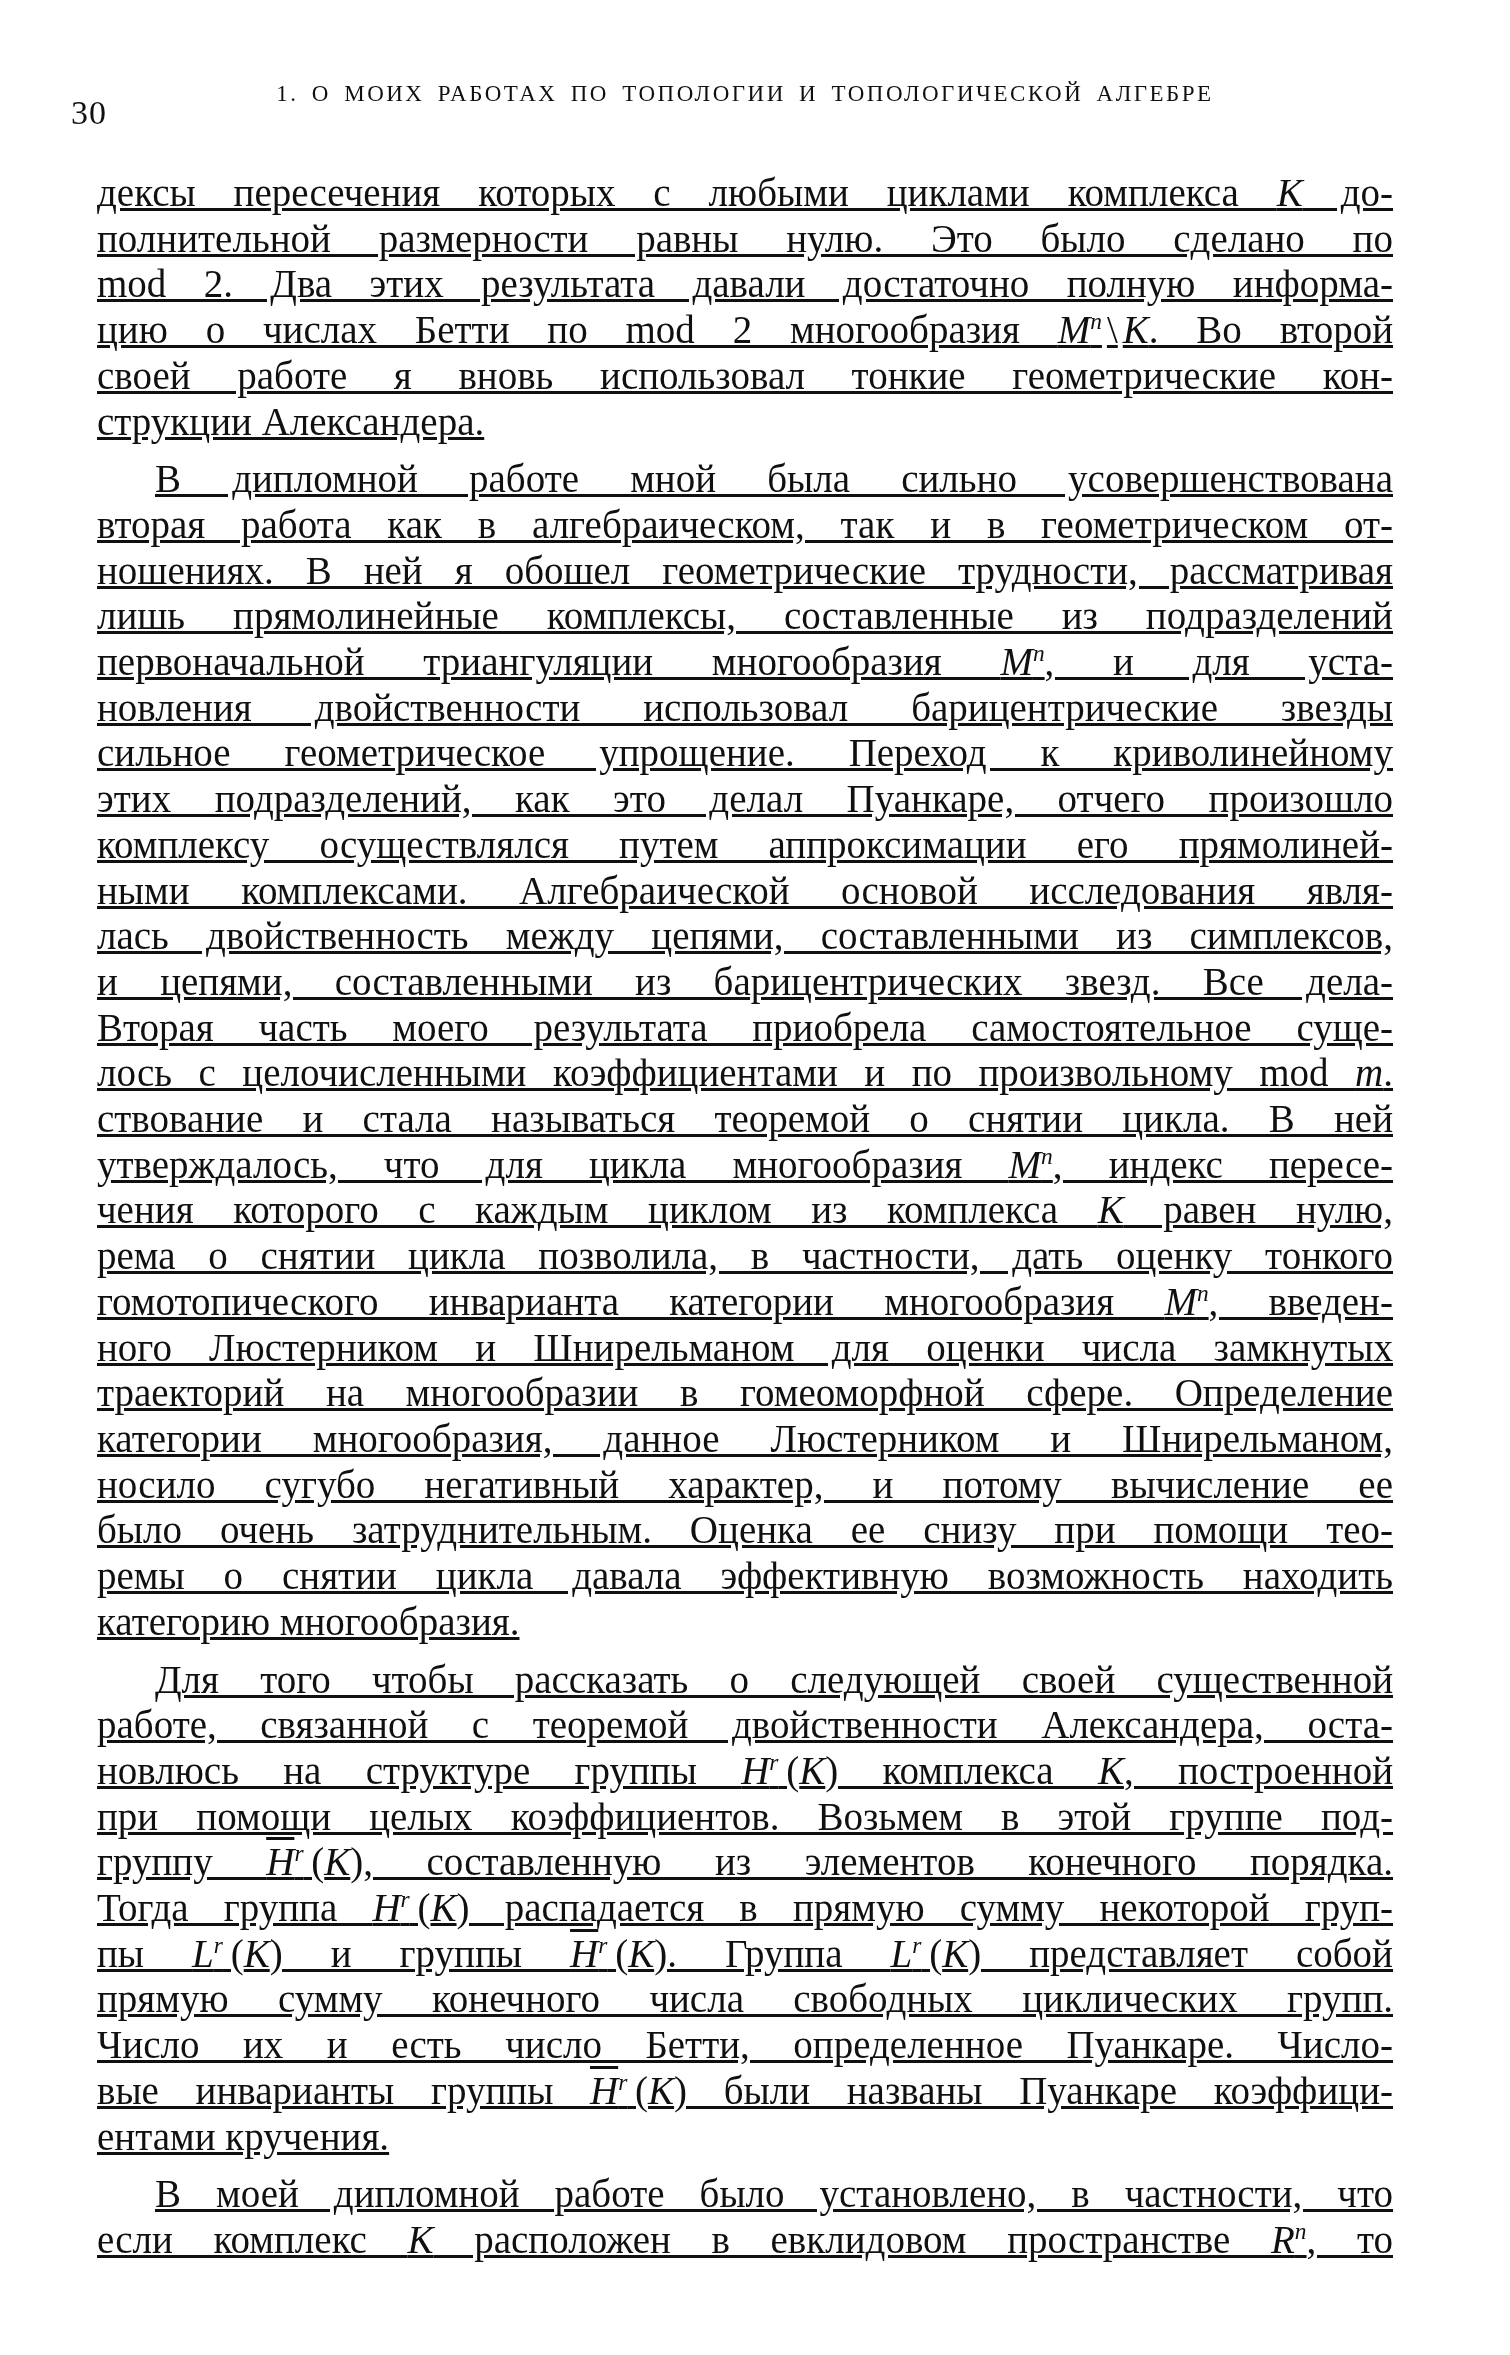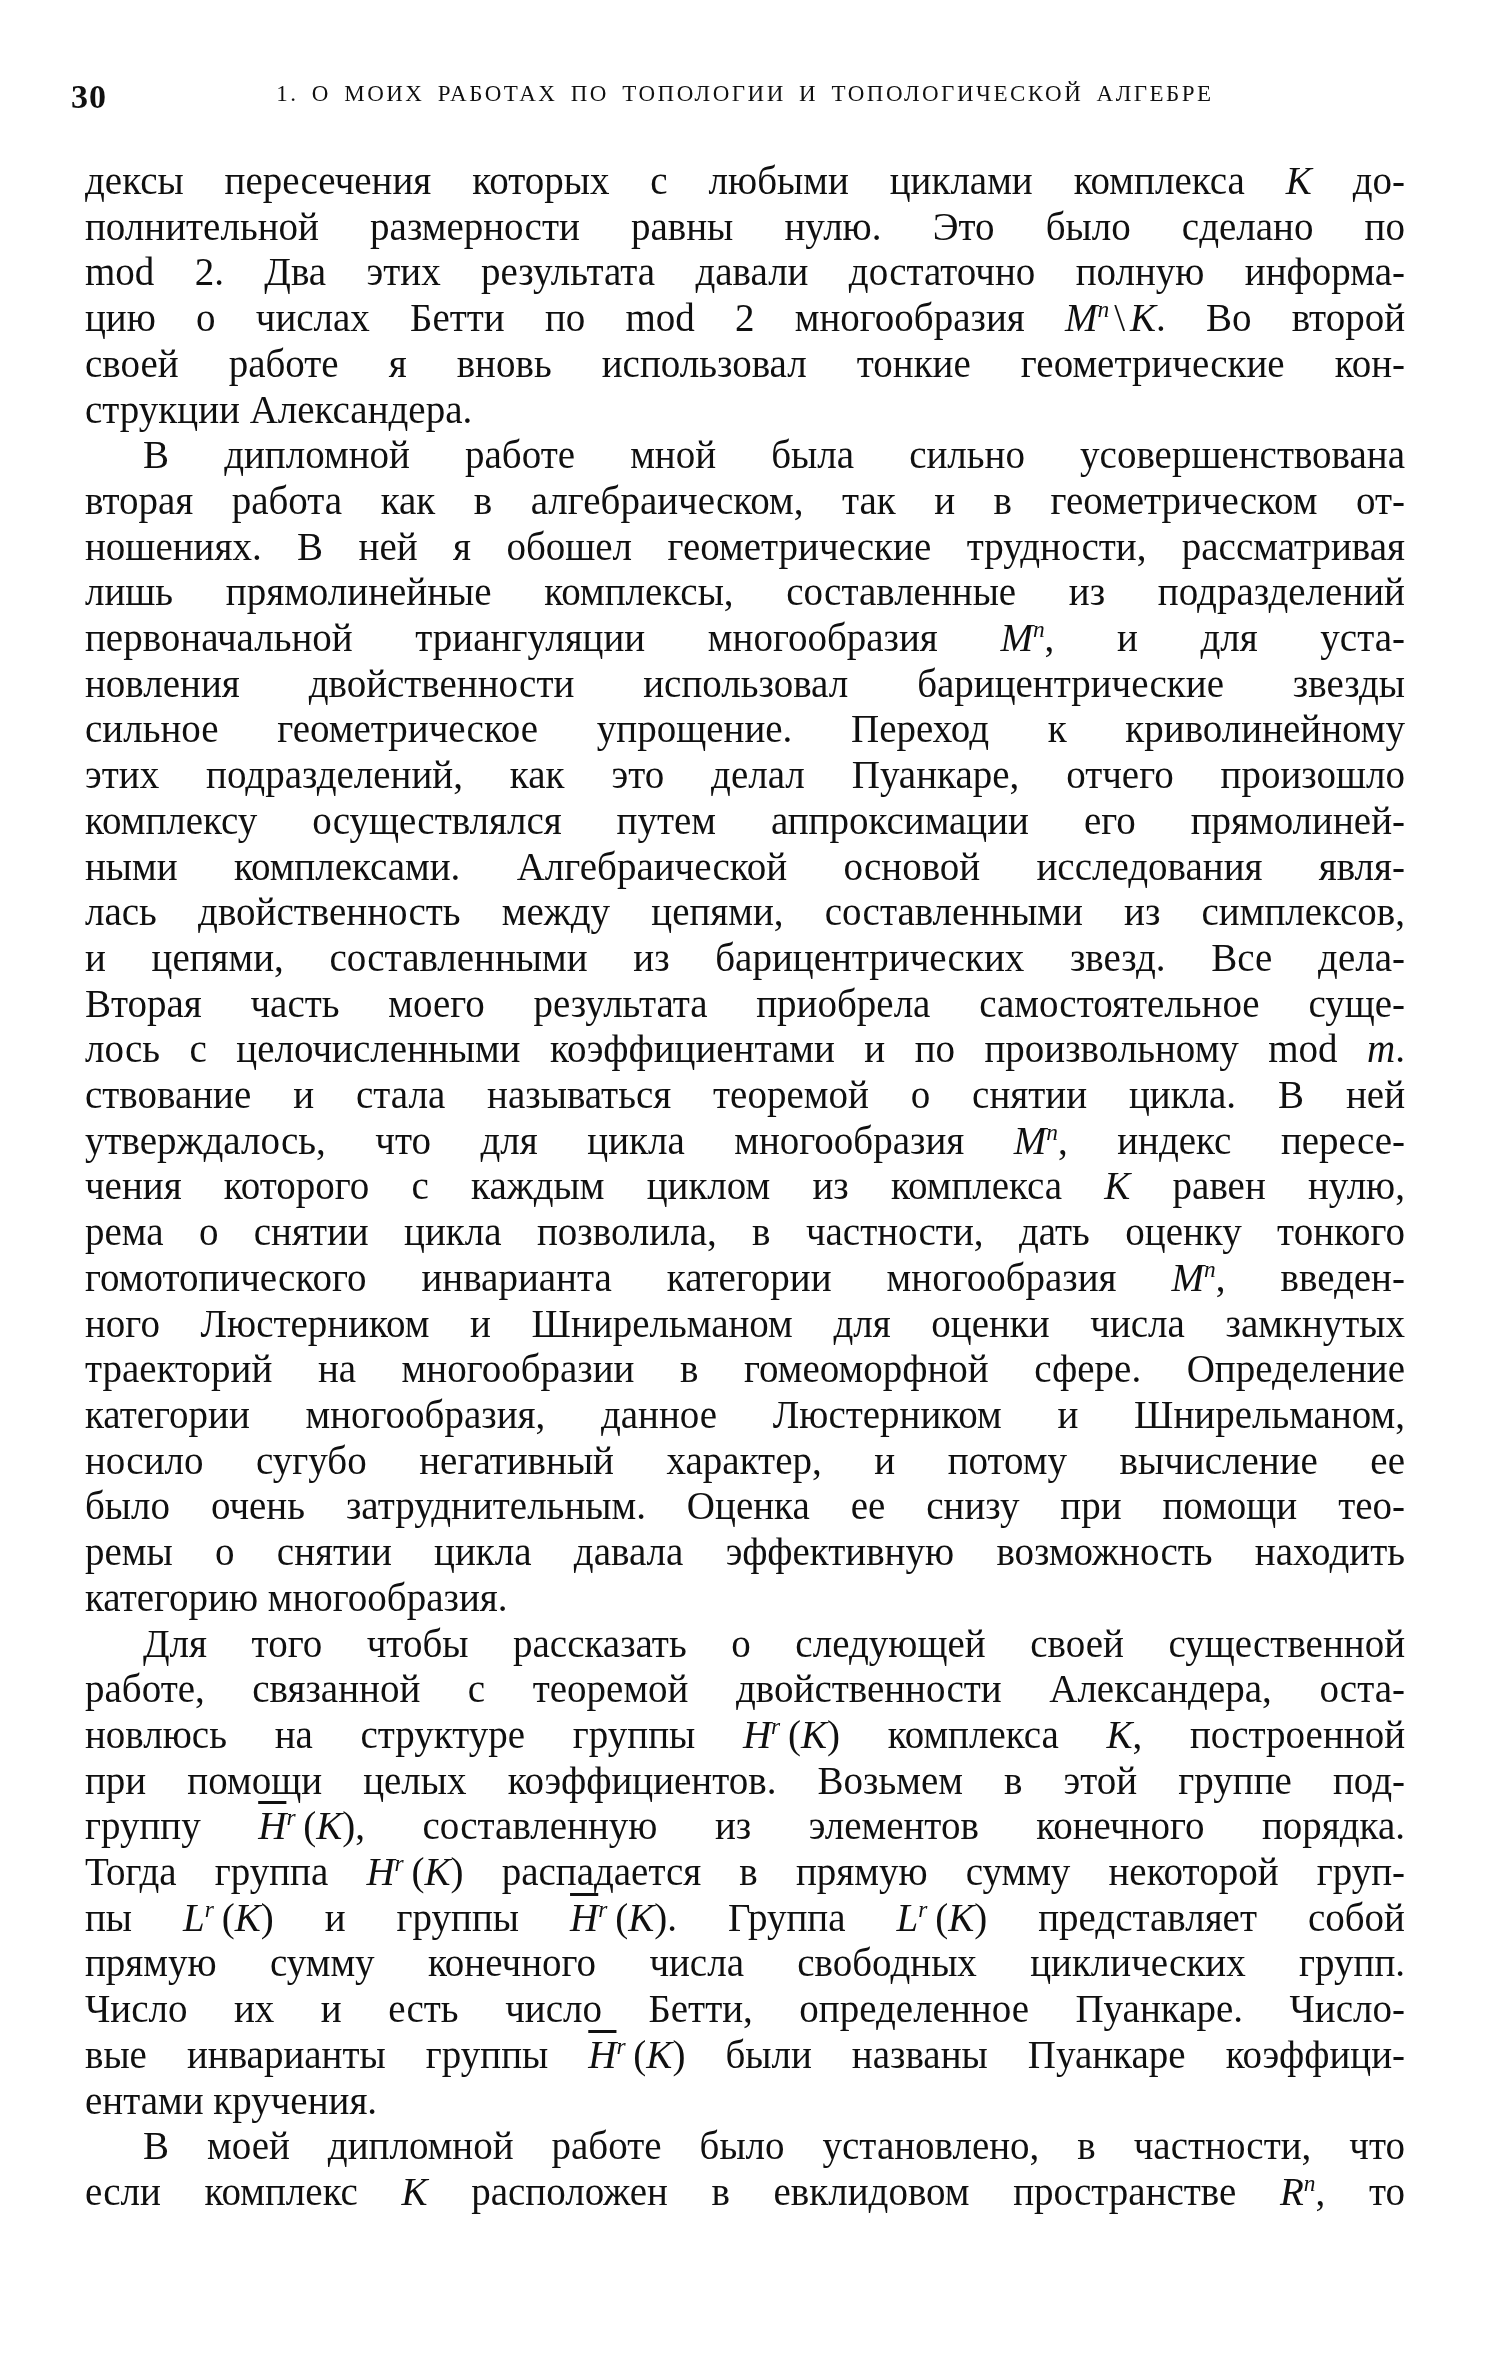--- a/index.html
+++ b/index.html
@@ -10,37 +10,37 @@
     color:#101010;
     font-family:"Liberation Serif","DejaVu Serif",serif;
     overflow:hidden;
   }
   
   .runhead{
     position:absolute;
     left:85px;top:78px;width:1320px;height:40px;
   }
   .pagenum{
-    position:absolute;left:-14px;top:0;
-    font-size:34px;font-weight:bold;letter-spacing:1px;
+    position:absolute;left:-14px;top:16px;
+    font-size:34px;font-weight:normal;letter-spacing:1px;
   }
   .headtitle{
     display:block;text-align:center;
     font-size:23px;letter-spacing:2.5px;word-spacing:5px;
     padding-top:3px;
     white-space:nowrap;
   }
   
   .textblock{
     position:absolute;
     left:85px;top:158px;width:1320px;
     font-size:39px;
     line-height:45.7px;
   }
-  .para{margin:0;}
+  .para{margin:12px;text-decoration:underline;}
   .para.indent .line:first-child{text-indent:58px;}
   .line{
     text-align:justify;
     text-align-last:justify;
     white-space:normal;
   }
   .line.lastline{
     text-align:right;
     text-align-last:left;
   }

